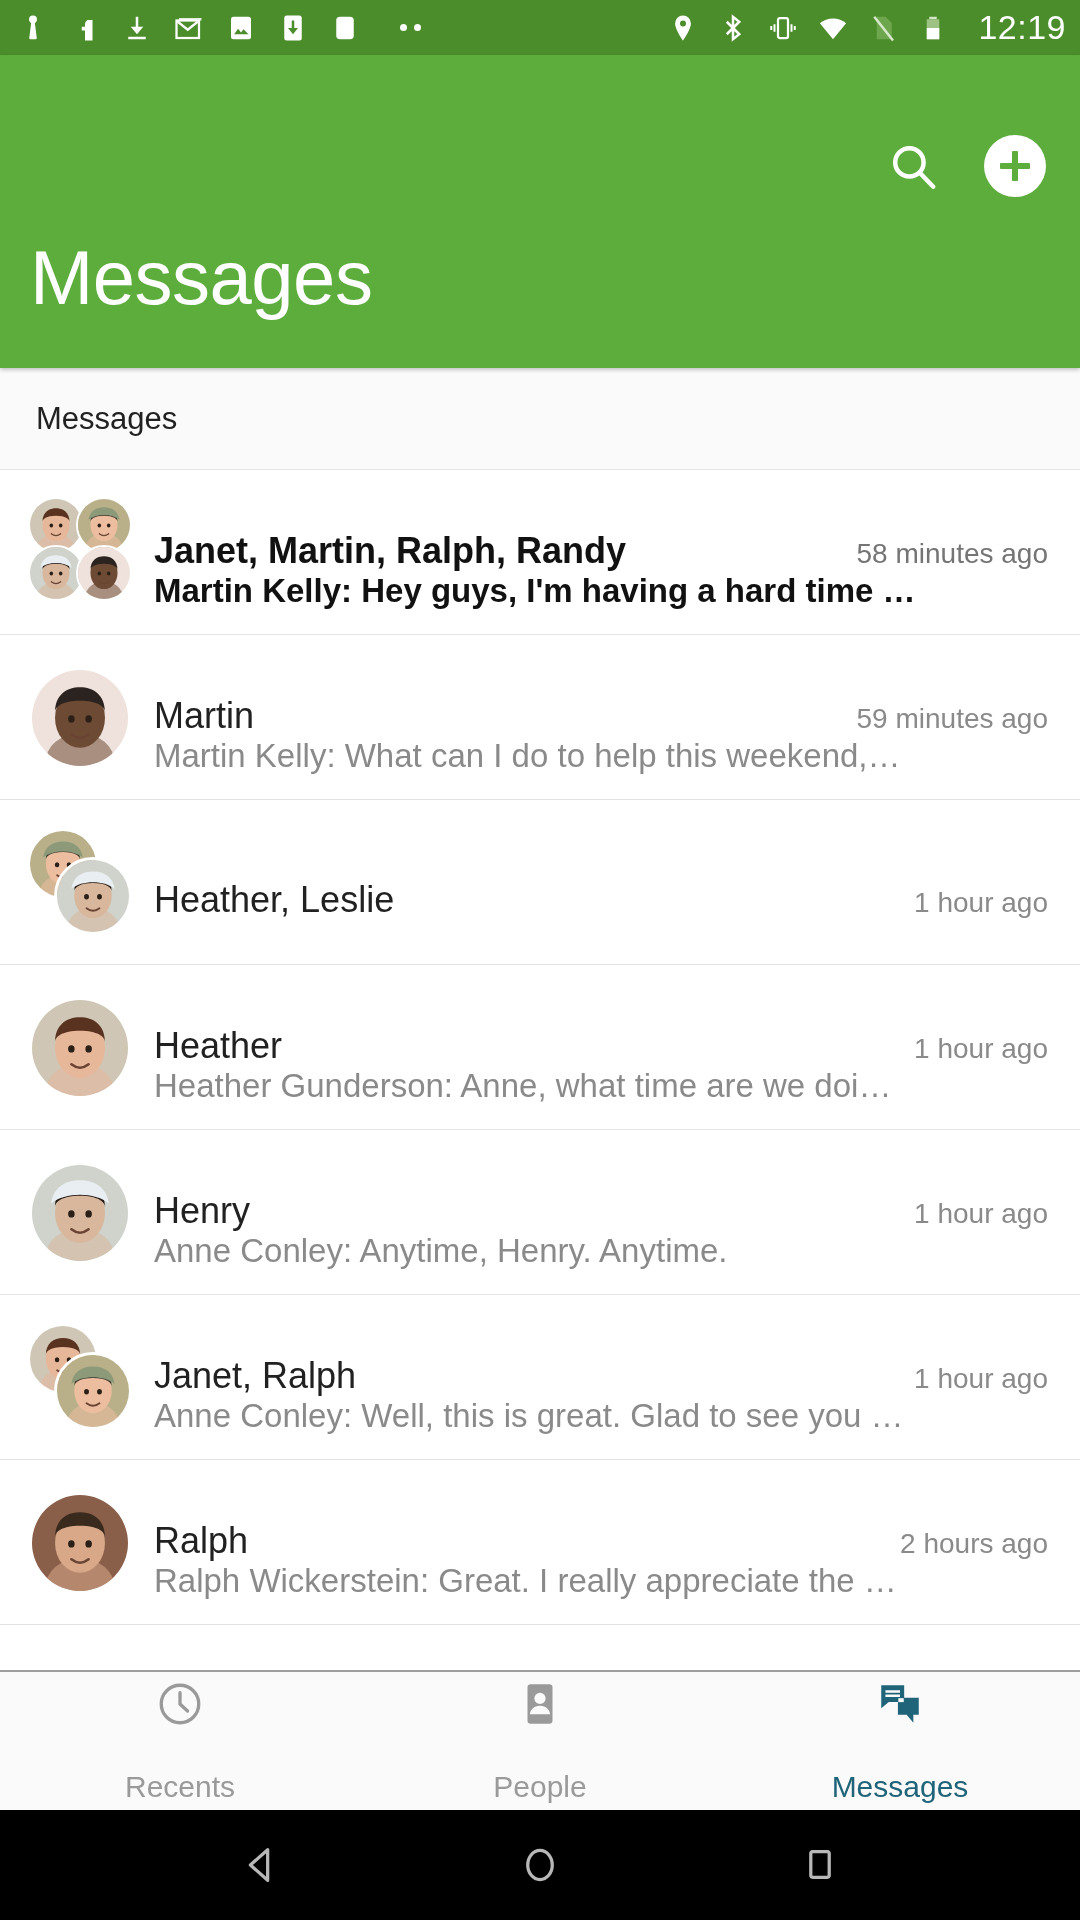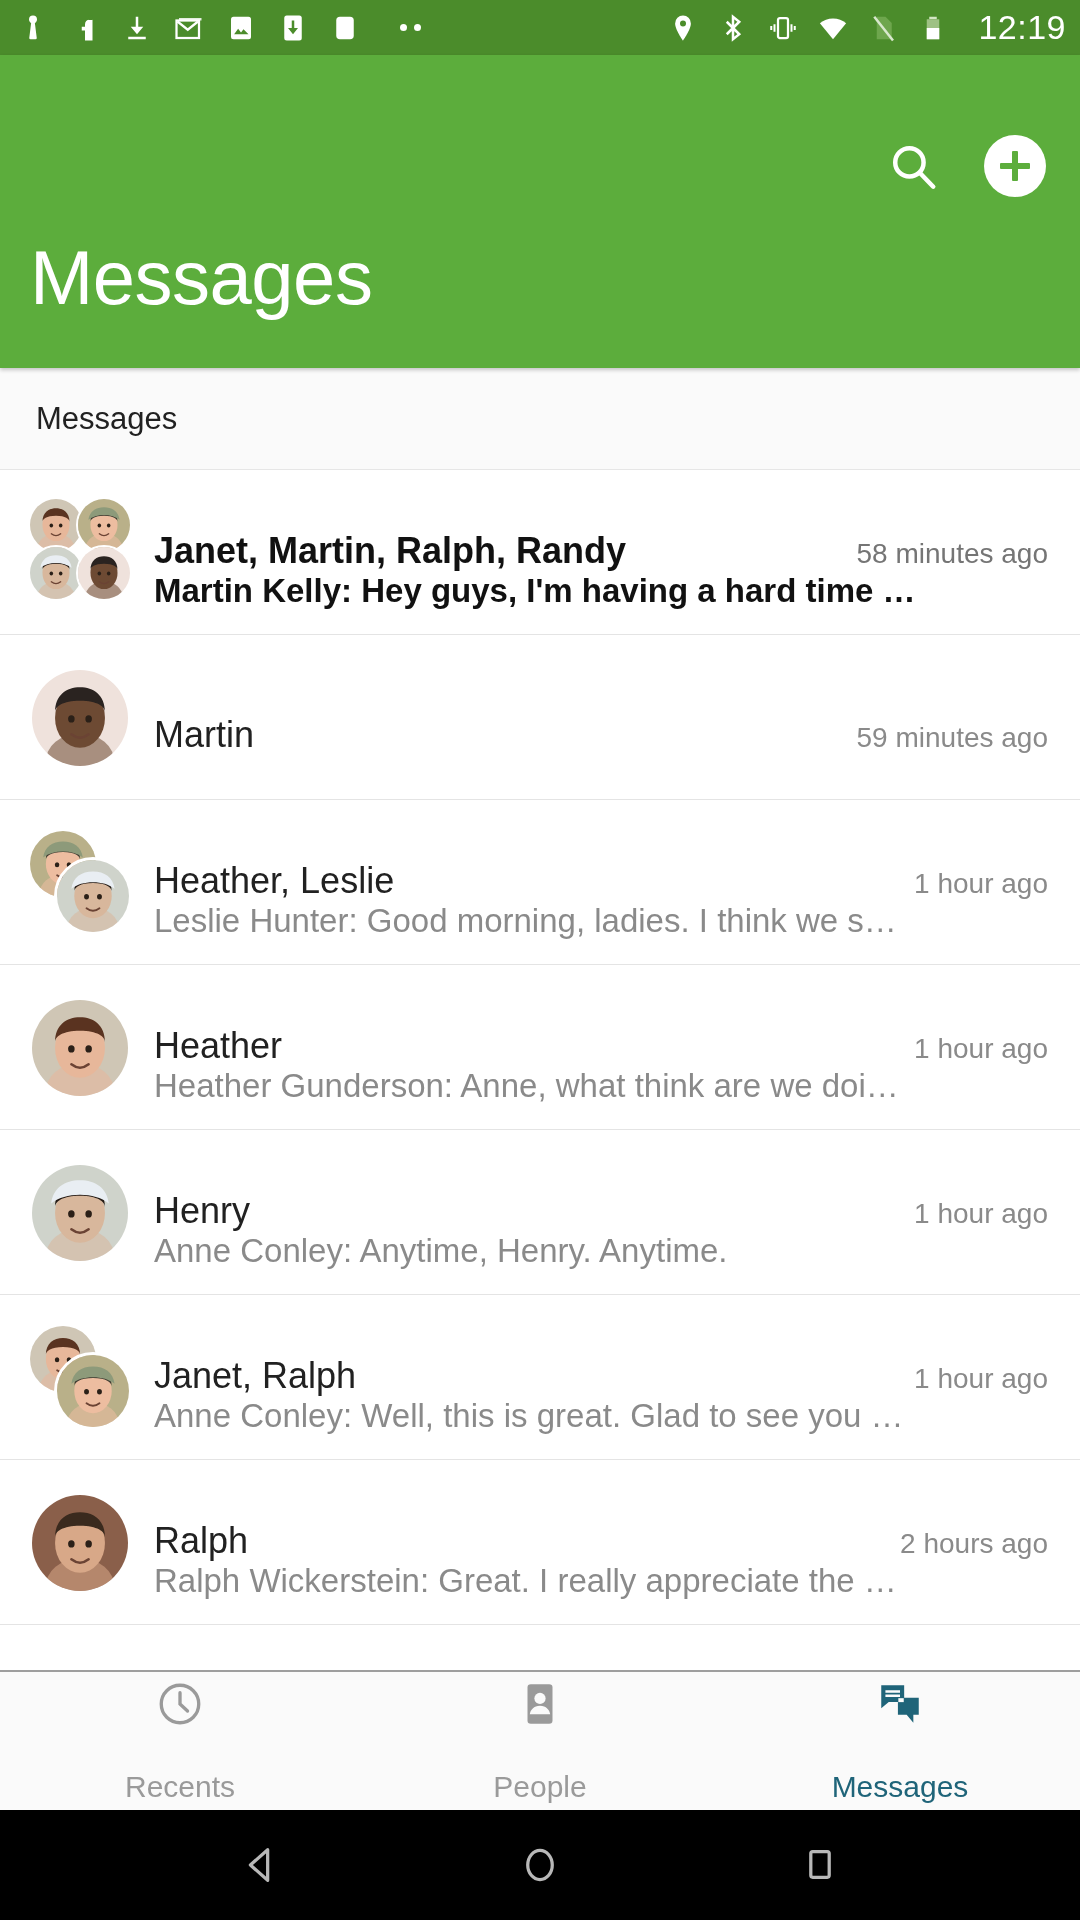--- a/index.html
+++ b/index.html
@@ -309,20 +309,21 @@
               <ellipse cx="59" cy="51" rx="3.4" ry="3.8" fill="#2b2018"></ellipse>
               <path d="M41 67q9 7 18 0" stroke="#6b4334" stroke-width="2.6" fill="none" stroke-linecap="round"></path>
             </svg>
           </div>
         </div>
         <div class="row-body">
           <div class="line1">
             <div class="title">Martin</div>
             <div class="stamp">59 minutes ago</div>
           </div>
+          <div class="preview">Martin Kelly: What can I do to help this weekend,…</div>
         </div>
       </div>
       <div class="row">
         <div class="av-holder">
           <div class="av2a">
             <svg class="face" viewBox="0 0 100 100" preserveAspectRatio="xMidYMid slice">
               <rect width="100" height="100" fill="#b9b089"></rect>
               <ellipse cx="50" cy="96" rx="36" ry="30" fill="#edbda0" opacity=".55"></ellipse>
               <ellipse cx="50" cy="50" rx="26" ry="31" fill="#edbda0"></ellipse>
               <path d="M24 44c0-18 12-26 26-26s26 8 26 26c0-6-8-12-26-12s-26 6-26 12z" fill="#3f3a30"></path>
@@ -343,21 +344,20 @@
               <ellipse cx="59" cy="51" rx="3.4" ry="3.8" fill="#2b2018"></ellipse>
               <path d="M41 67q9 7 18 0" stroke="#6b4334" stroke-width="2.6" fill="none" stroke-linecap="round"></path>
             </svg>
           </div>
         </div>
         <div class="row-body">
           <div class="line1">
             <div class="title">Heather, Leslie</div>
             <div class="stamp">1 hour ago</div>
           </div>
-          <div class="preview">Leslie Hunter: Good morning, ladies. I think we s…</div>
         </div>
       </div>
       <div class="row">
         <div class="av-holder">
           <div class="av1">
             <svg class="face" viewBox="0 0 100 100" preserveAspectRatio="xMidYMid slice">
               <rect width="100" height="100" fill="#cfc6b5"></rect>
               <ellipse cx="50" cy="96" rx="36" ry="30" fill="#e7b79a" opacity=".55"></ellipse>
               <ellipse cx="50" cy="50" rx="26" ry="31" fill="#e7b79a"></ellipse>
               <path d="M24 44c0-18 12-26 26-26s26 8 26 26c0-6-8-12-26-12s-26 6-26 12z" fill="#5a3320"></path>
@@ -365,21 +365,21 @@
               <ellipse cx="59" cy="51" rx="3.4" ry="3.8" fill="#2b2018"></ellipse>
               <path d="M41 67q9 7 18 0" stroke="#6b4334" stroke-width="2.6" fill="none" stroke-linecap="round"></path>
             </svg>
           </div>
         </div>
         <div class="row-body">
           <div class="line1">
             <div class="title">Heather</div>
             <div class="stamp">1 hour ago</div>
           </div>
-          <div class="preview">Heather Gunderson: Anne, what think are we doi…</div>
+          <div class="preview">Heather Gunderson: Anne, what time are we doi…</div>
         </div>
       </div>
       <div class="row">
         <div class="av-holder">
           <div class="av1">
             <svg class="face" viewBox="0 0 100 100" preserveAspectRatio="xMidYMid slice">
               <rect width="100" height="100" fill="#cfd3cb"></rect>
               <ellipse cx="50" cy="96" rx="36" ry="30" fill="#d8b79c" opacity=".55"></ellipse>
               <ellipse cx="50" cy="50" rx="26" ry="31" fill="#d8b79c"></ellipse>
               <path d="M24 44c0-18 12-26 26-26s26 8 26 26c0-6-8-12-26-12s-26 6-26 12z" fill="#241a14"></path>

